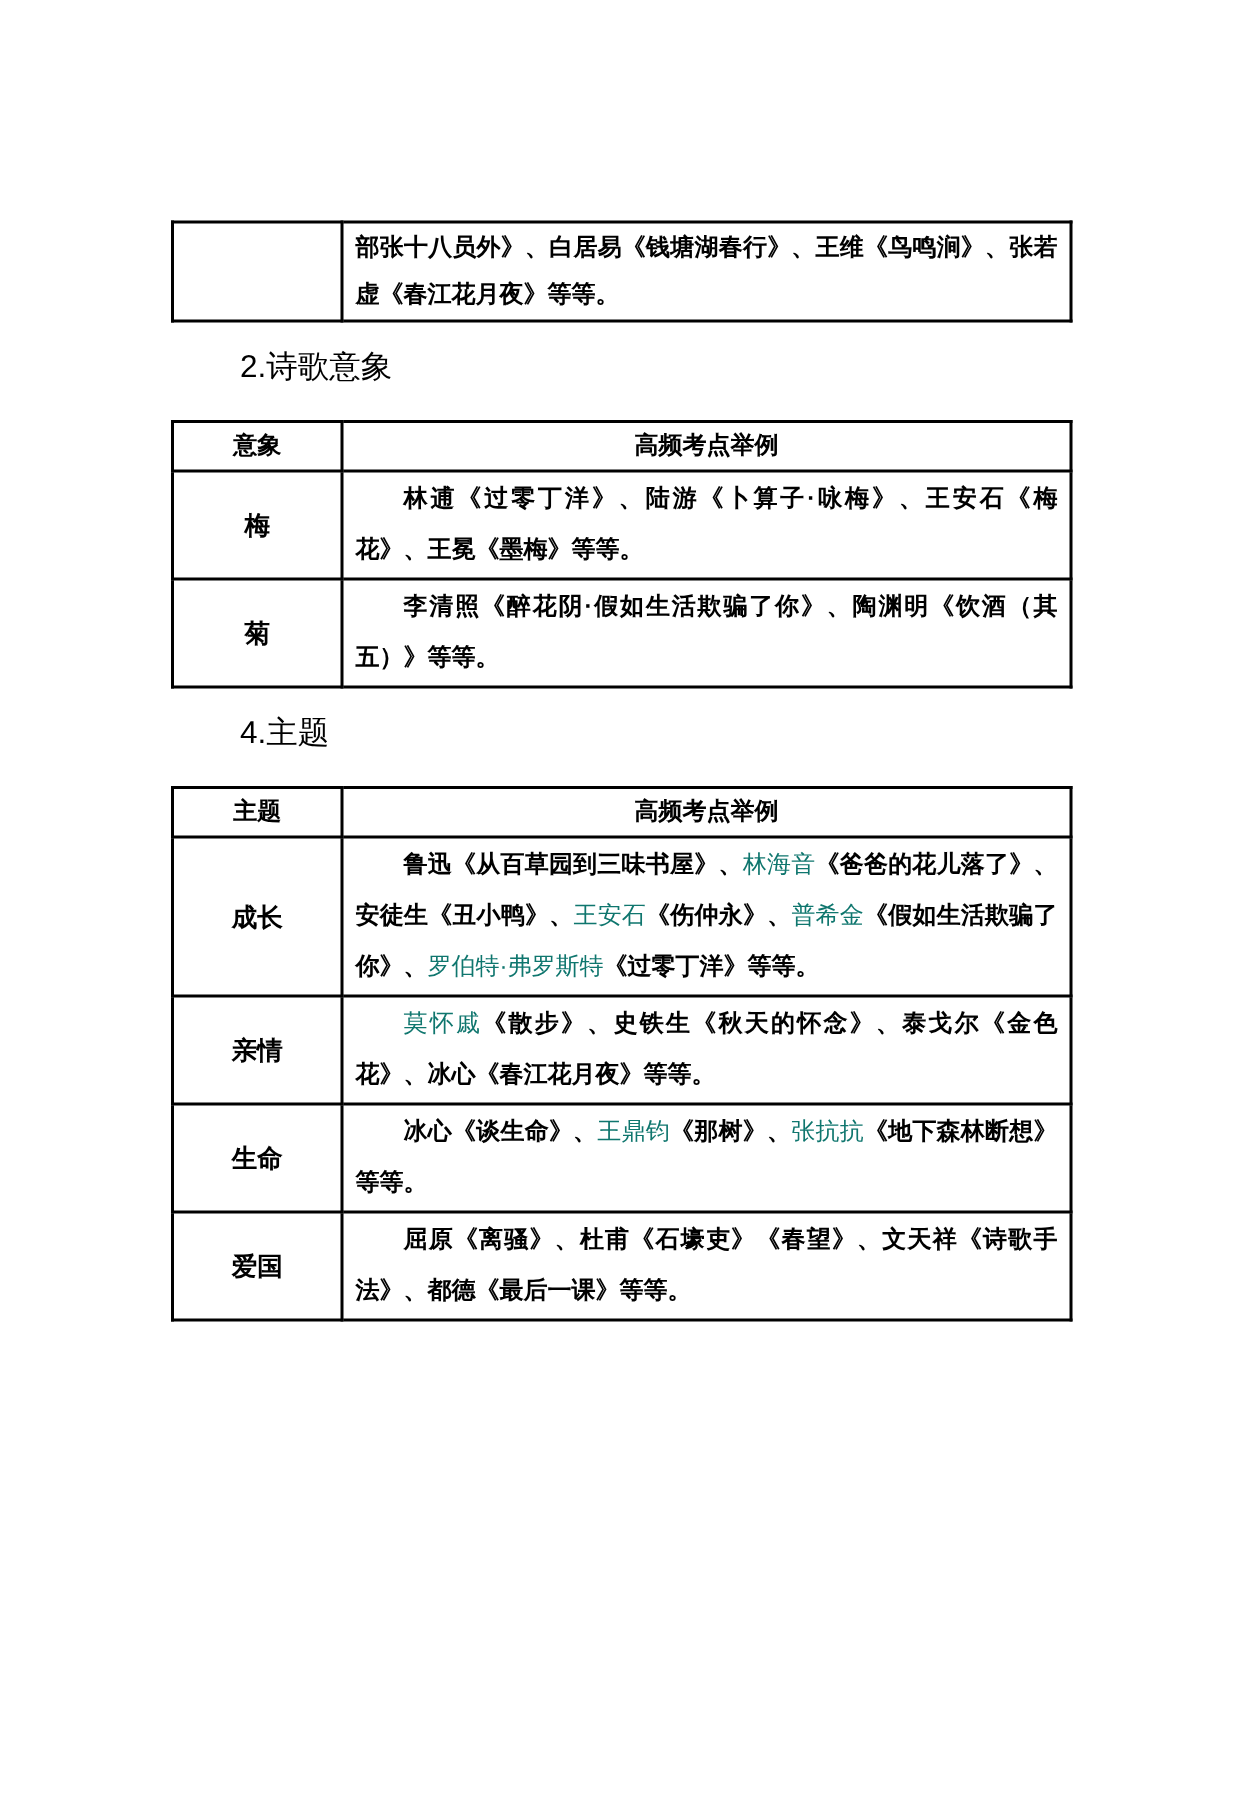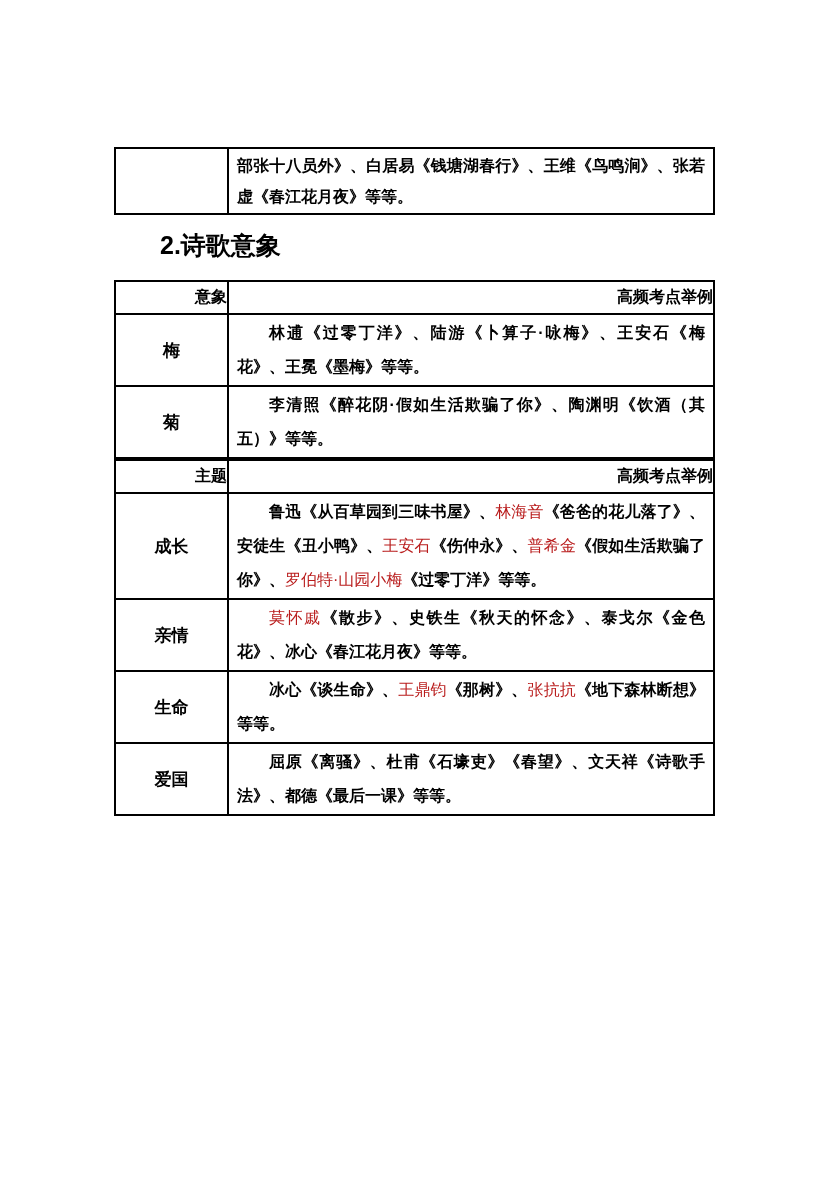--- a/index.html
+++ b/index.html
@@ -22,21 +22,21 @@
   }
   .doc-table th, .doc-table td {
     border: 2px solid #000000;
     padding: 0;
   }
   .doc-table col.c1 { width: 113px; }
   .doc-table th {
     font-size: 16px;
     font-weight: bold;
     height: 33px;
-    text-align: right;
+    text-align: center;
     vertical-align: middle;
   }
   .doc-table td.label {
     text-align: center;
     vertical-align: middle;
     font-weight: bold;
     font-size: 17px;
   }
   .doc-table.label-top td.label {
     vertical-align: top;
@@ -49,27 +49,27 @@
     font-size: 16px;
     font-weight: bold;
     line-height: 34px;
     text-indent: 2em;
     text-align: justify;
   }
   #table-top { margin-top: 147px; }
   #table-top td.content p { text-indent: 0; line-height: 31px; }
   #table-top td.content { height: 62px; }
 
-  .muted { color: #b91c1c; font-weight: normal; }
+  .muted { color: #0f766e; font-weight: normal; }
 
   h2.section-heading {
     margin: 19px 0 24px 160px;
-    font-size: 25px;
+    font-size: 21px;
     line-height: 22px;
-    font-weight: bold;
+    font-weight: normal;
     color: #000000;
   }
 </style>
 </head>
 <body>
 
 <div class="page">
 
   <table id="table-top" class="doc-table">
     <colgroup>
@@ -108,36 +108,37 @@
         <tr>
           <td class="label">菊</td>
           <td class="content">
             <p><span class="strong">李清照《醉花阴·假如生活欺骗了你》、陶渊明《饮酒（其五）》等等。</span></p>
           </td>
         </tr>
       </tbody>
   </table>
 
 
+  <h2 class="section-heading">4.主题</h2>
   <table class="doc-table">
     <colgroup>
         <col class="c1">
         <col>
       </colgroup>
     <thead>
       <tr>
         <th>主题</th>
         <th>高频考点举例</th>
       </tr>
     </thead>
     <tbody>
         <tr>
           <td class="label">成长</td>
           <td class="content">
-            <p><span class="strong">鲁迅《从百草园到三味书屋》、</span><span class="muted">林海音</span><span class="strong">《爸爸的花儿落了》、安徒生《丑小鸭》、</span><span class="muted">王安石</span><span class="strong">《伤仲永》、</span><span class="muted">普希金</span><span class="strong">《假如生活欺骗了你》、</span><span class="muted">罗伯特·山园小梅</span><span class="strong">《过零丁洋》等等。</span></p>
+            <p><span class="strong">鲁迅《从百草园到三味书屋》、</span><span class="muted">林海音</span><span class="strong">《爸爸的花儿落了》、安徒生《丑小鸭》、</span><span class="muted">王安石</span><span class="strong">《伤仲永》、</span><span class="muted">普希金</span><span class="strong">《假如生活欺骗了你》、</span><span class="muted">罗伯特·弗罗斯特</span><span class="strong">《过零丁洋》等等。</span></p>
           </td>
         </tr>
         <tr>
           <td class="label">亲情</td>
           <td class="content">
             <p><span class="muted">莫怀戚</span><span class="strong">《散步》、史铁生《秋天的怀念》、泰戈尔《金色花》、冰心《春江花月夜》等等。</span></p>
           </td>
         </tr>
         <tr>
           <td class="label">生命</td>

